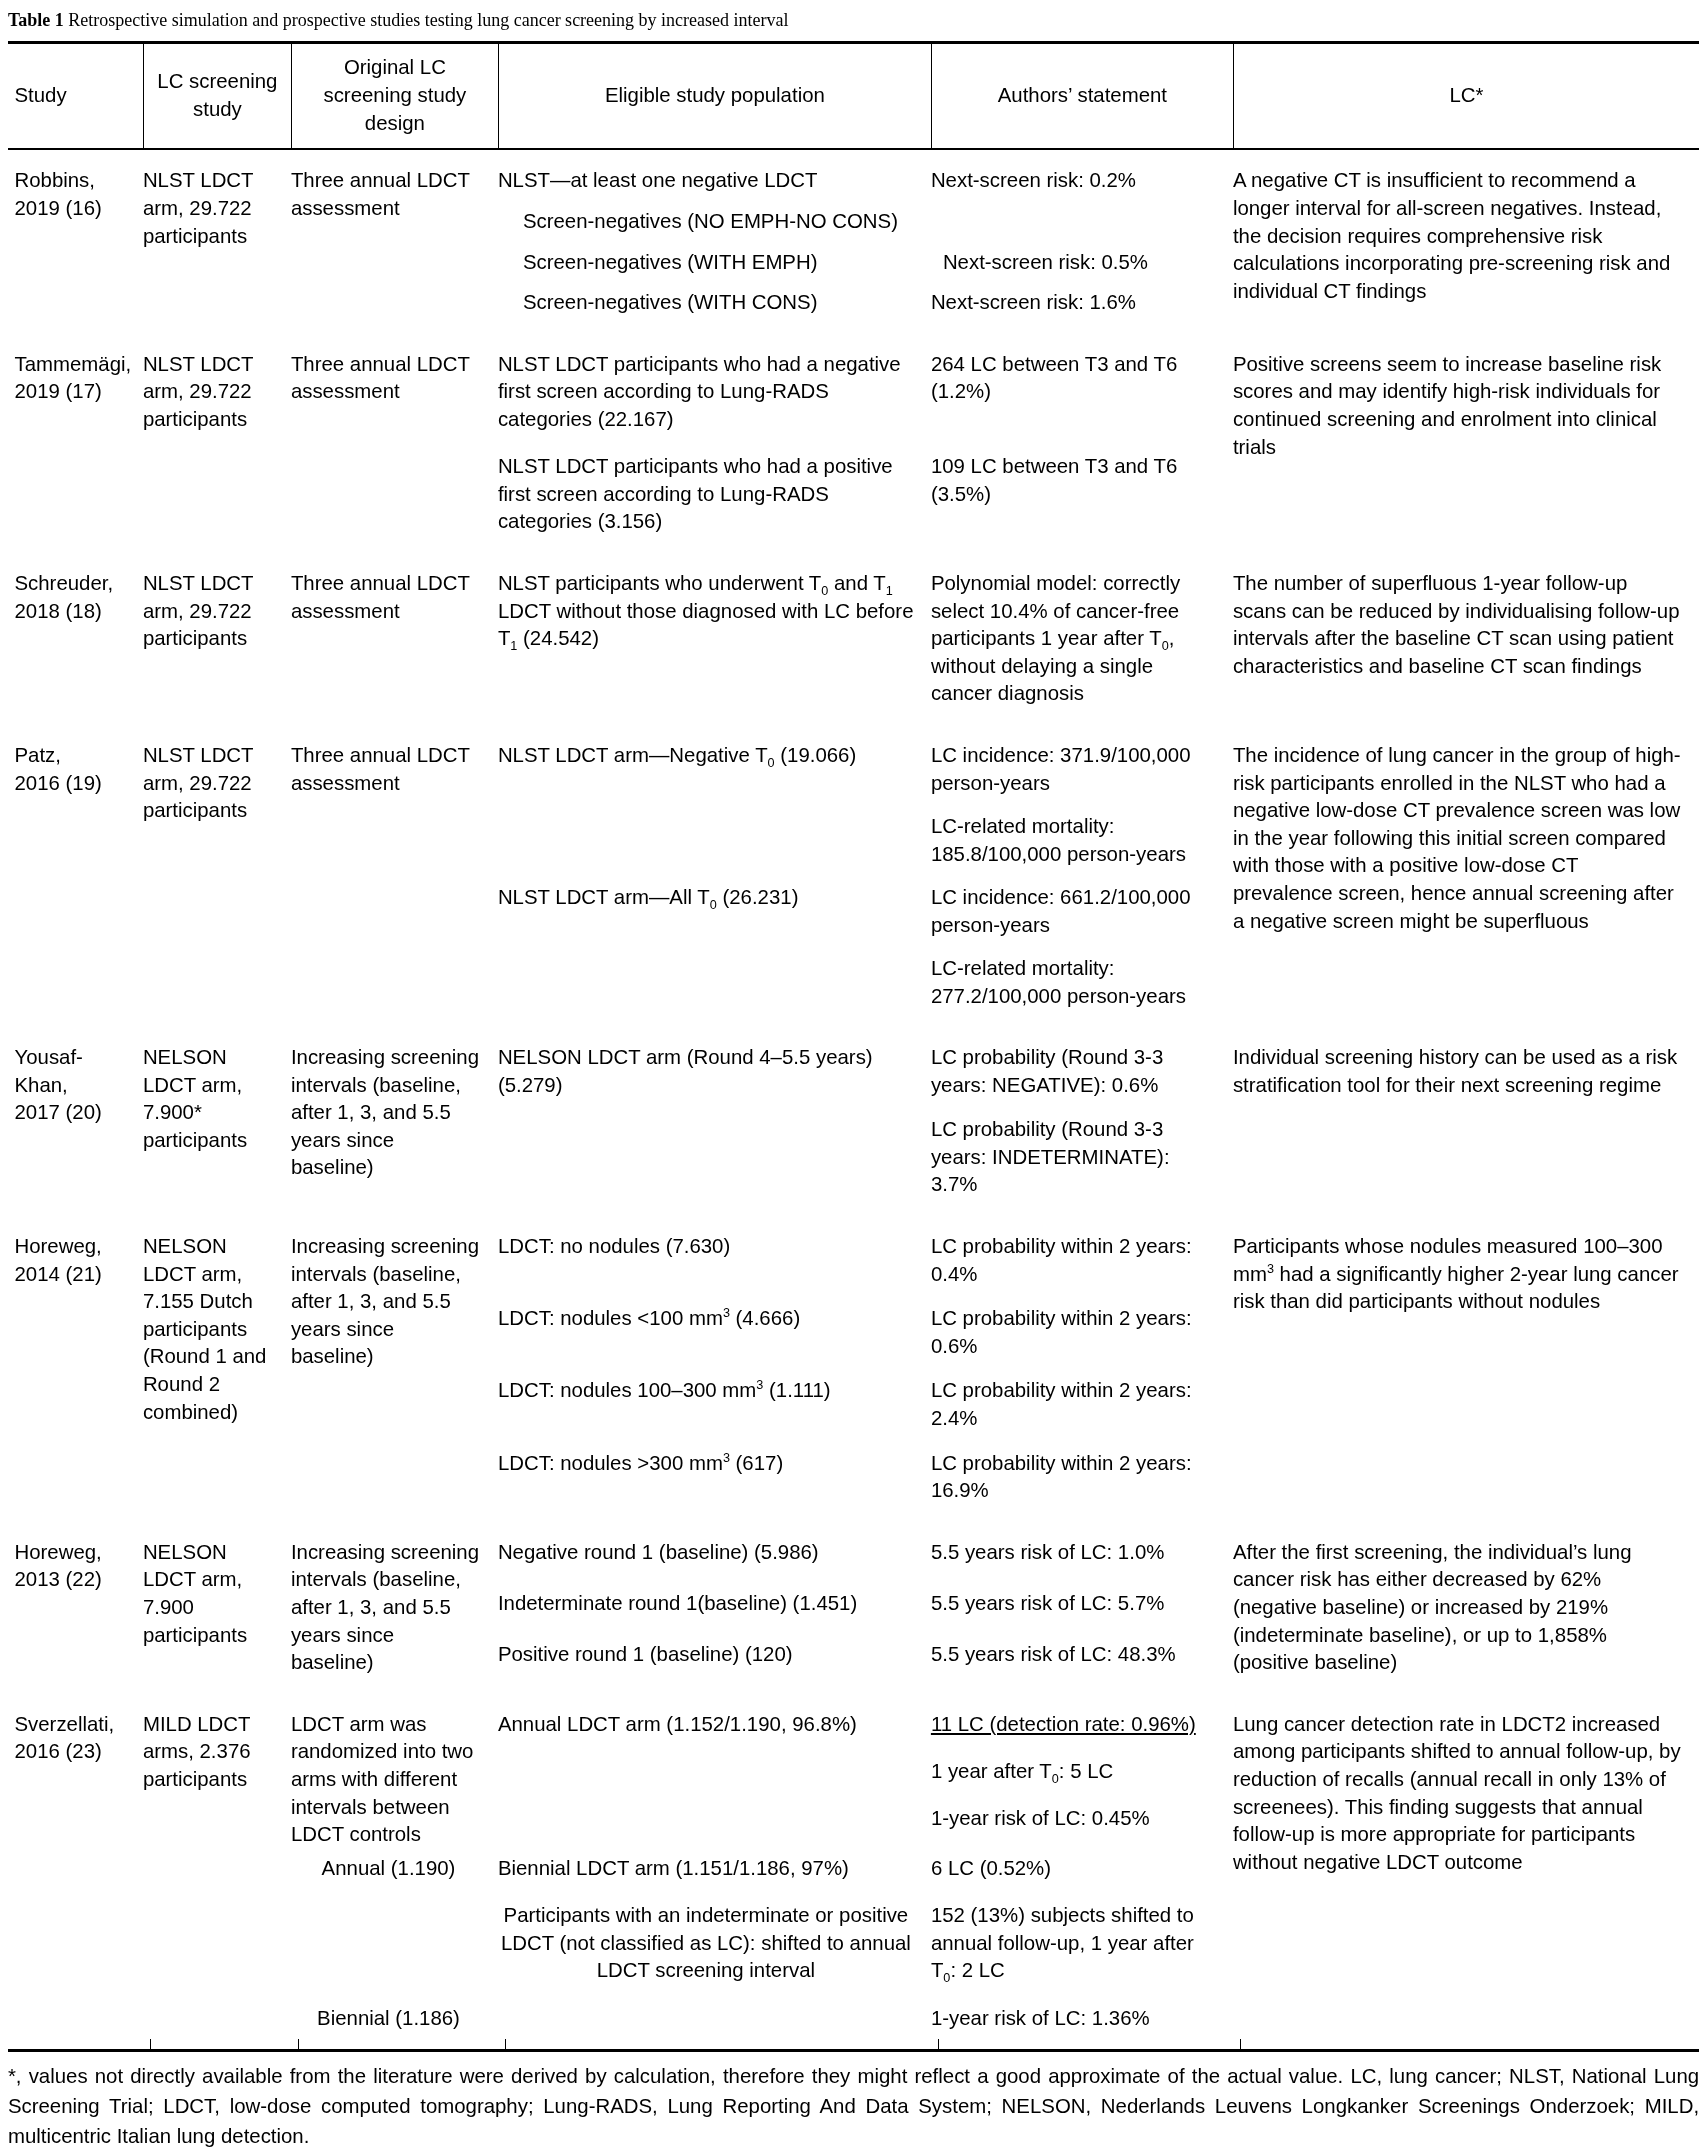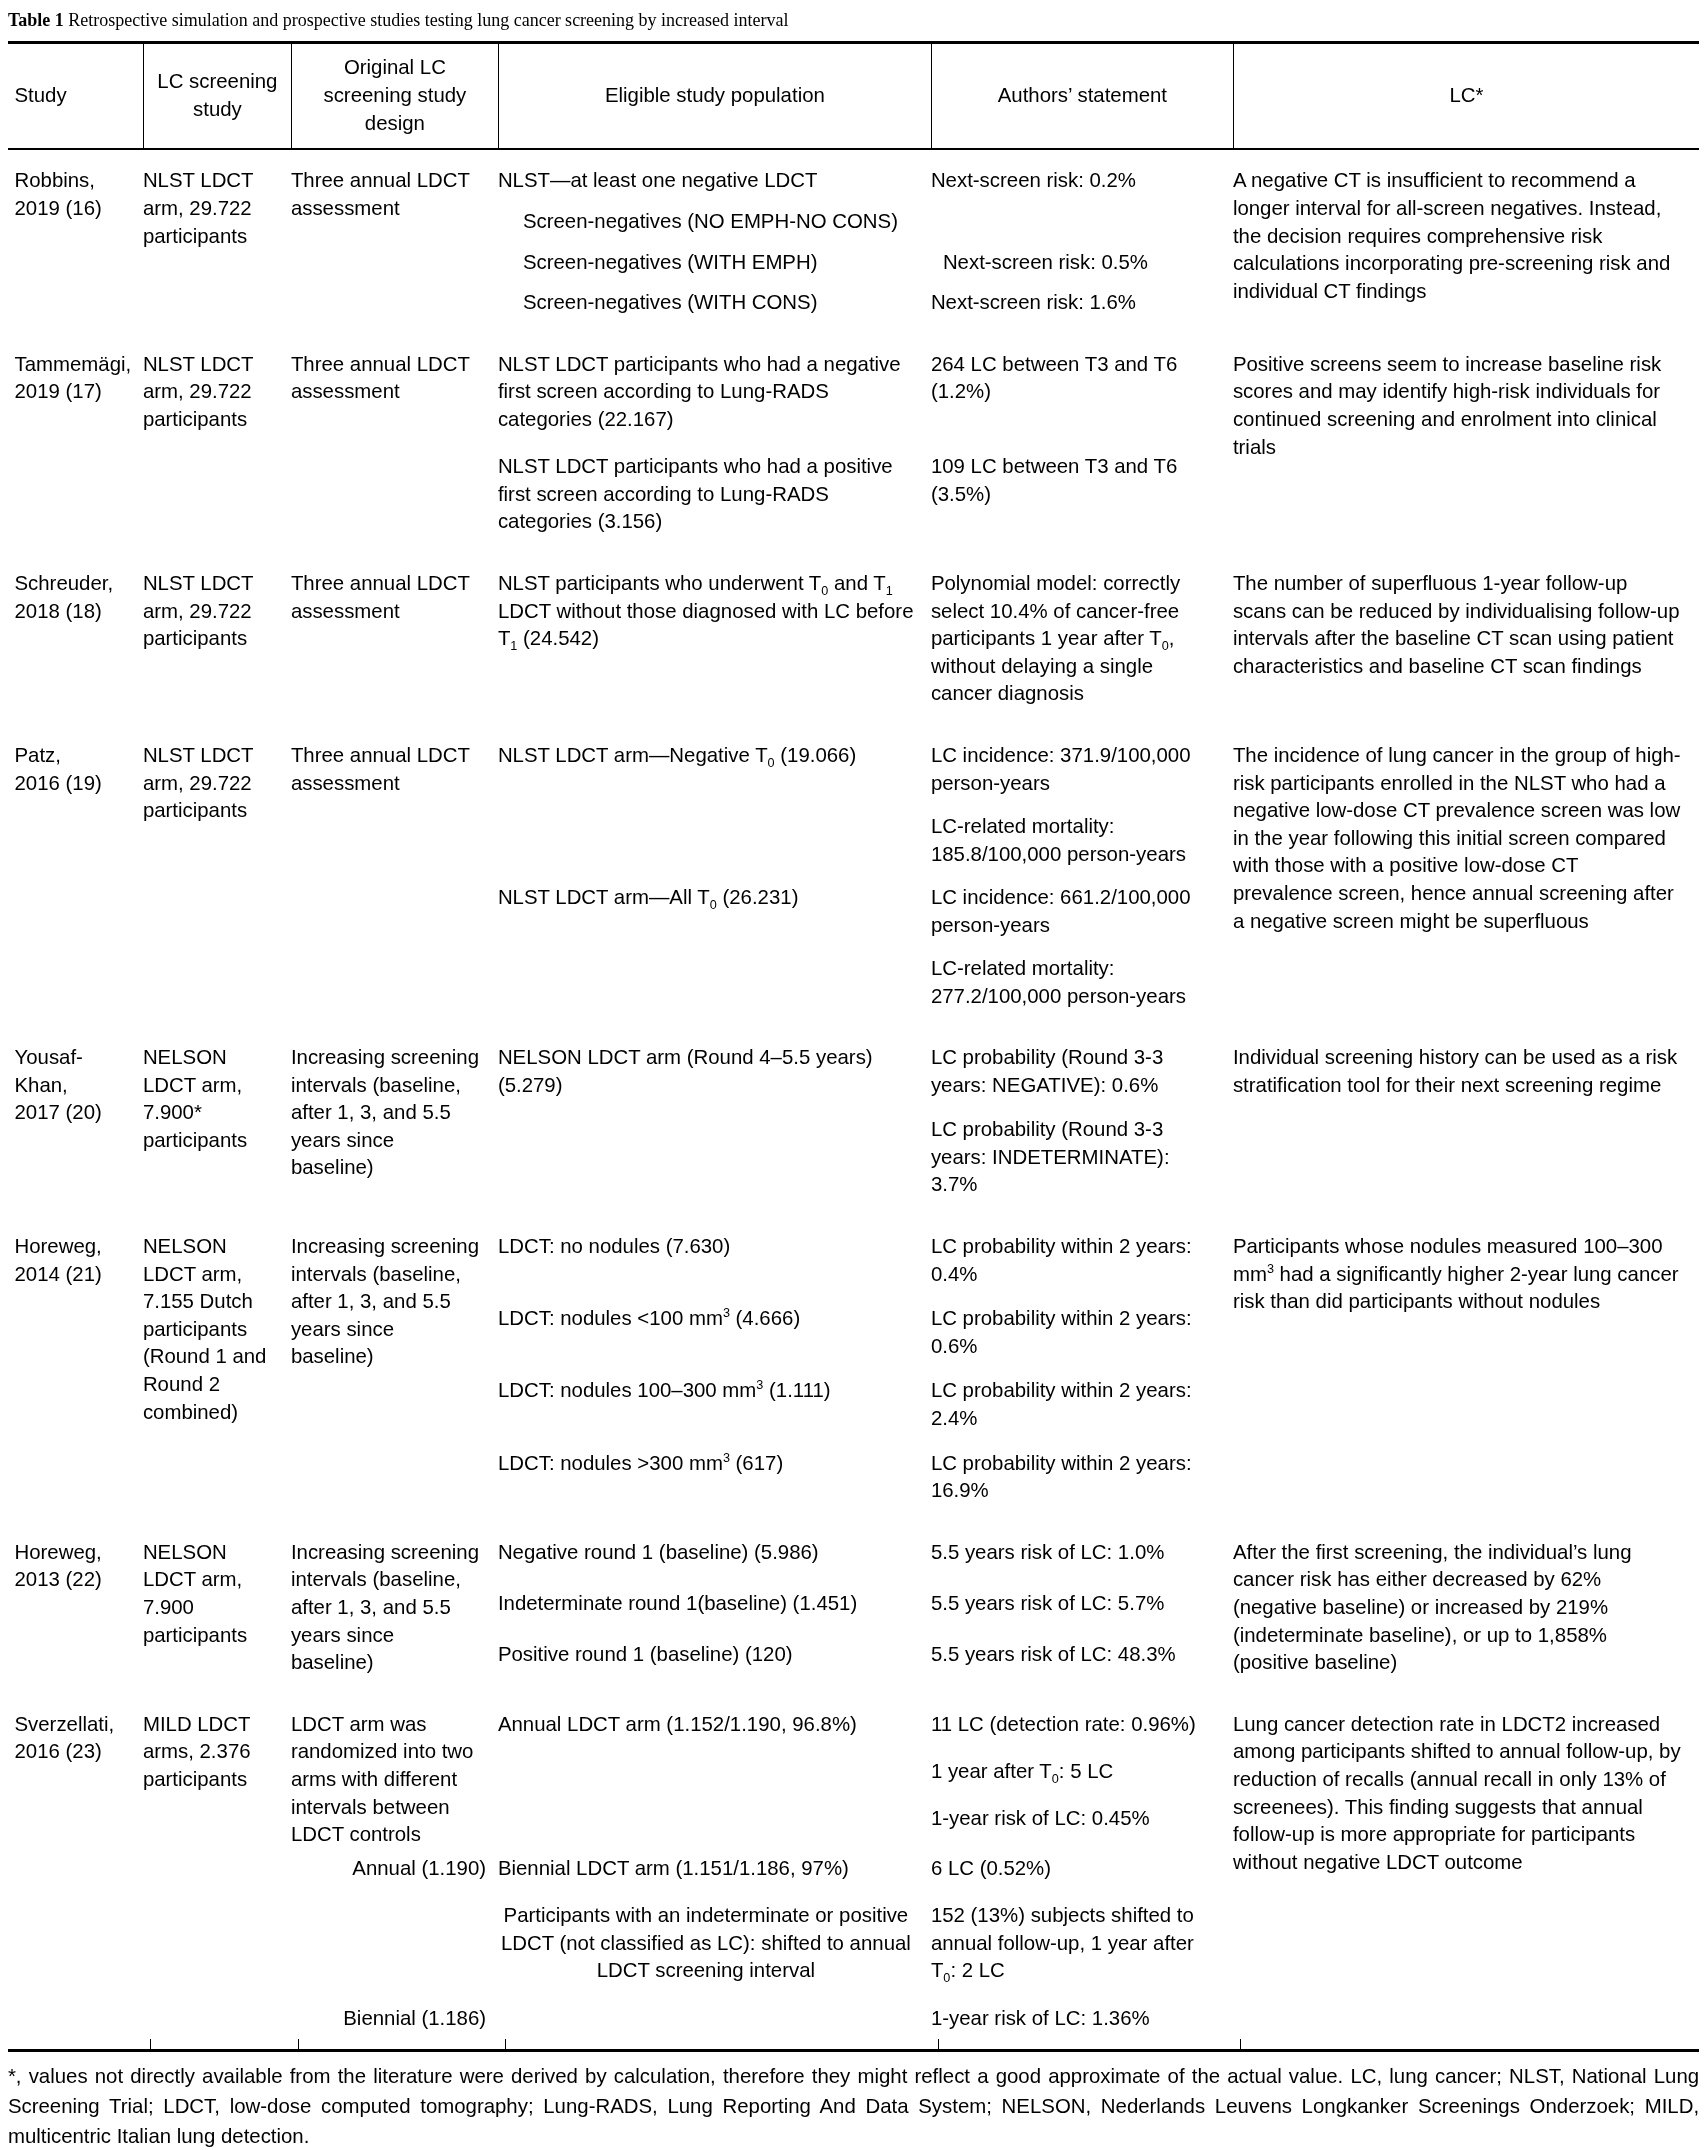--- a/index.html
+++ b/index.html
@@ -9,21 +9,21 @@
   .title .tlabel{font-weight:bold;}
   .rule-top{height:3.3px;background:#000;}
   .rule-mid{height:2.6px;background:#000;}
   .cols{display:grid;grid-template-columns:135px 148px 207px 433px 302px 1fr;}
   .thead .hcell{display:flex;align-items:center;justify-content:center;text-align:center;padding:10.5px 7.9px;line-height:27.6px;}
   .thead .hcell:first-child{justify-content:flex-start;text-align:left;padding-left:6.6px;}
   .thead .hcell + .hcell{border-left:1.3px solid #000;}
   .trow{padding:17px 0 17px 0;}
   .cell{padding-right:17px;align-self:start;}
   .cell.study{padding-left:6.6px;}
-  .cell.sub{text-align:right;padding-right:11.8px;z-index:2;}
+  .cell.sub{text-align:center;padding-right:11.8px;z-index:2;}
   .cell.indent{padding-left:25px;}
   sub,sup{font-size:62%;line-height:0;}
   .bottomline{position:relative;height:2.6px;background:#000;}
   .bottomline .tick{position:absolute;bottom:2.6px;width:1.3px;height:10.5px;background:#000;}
   .footnote{padding:9.2px 0 15.8px 0;text-align:justify;line-height:30px;}
 </style>
 </head>
 <body>
 
 <div class="page">
@@ -120,21 +120,21 @@
         <div class="cell " style="grid-area: 2 / 5 / span 1; margin-bottom: 15.8px;">5.5 years risk of LC: 5.7%</div>
         <div class="cell " style="grid-area: 3 / 4 / span 1; margin-bottom: 0px;">Positive round 1 (baseline) (120)</div>
         <div class="cell " style="grid-area: 3 / 5 / span 1; margin-bottom: 0px;">5.5 years risk of LC: 48.3%</div>
         <div class="cell " style="grid-area: 1 / 6 / span 3;">After the first screening, the individual’s lung cancer risk has either decreased by 62% (negative baseline) or increased by 219% (indeterminate baseline), or up to 1,858% (positive baseline)</div>
       </div>
       <div class="cols trow">
         <div class="cell study" style="grid-area: 1 / 1 / span 6;">Sverzellati,<br>2016 (23)</div>
         <div class="cell " style="grid-area: 1 / 2 / span 6;">MILD LDCT arms, 2.376 participants</div>
         <div class="cell " style="grid-area: 1 / 3 / span 6;">LDCT arm was randomized into two arms with different intervals between LDCT controls</div>
         <div class="cell " style="grid-area: 1 / 4 / span 1; margin-bottom: 19.7px;">Annual LDCT arm (1.152/1.190, 96.8%)</div>
-        <div class="cell " style="grid-area: 1 / 5 / span 1; margin-bottom: 2px;">11 LC (detection rate: 0.96%)</div>
+        <div class="cell " style="grid-area: 1 / 5 / span 1; margin-bottom: 2px; text-decoration: underline;">11 LC (detection rate: 0.96%)</div>
         <div class="cell " style="grid-area: 2 / 5 / span 1; margin-bottom: 19.7px;">1 year after T<sub>0</sub>: 5 LC</div>
         <div class="cell " style="grid-area: 3 / 5 / span 1; margin-bottom: 22px;">1-year risk of LC: 0.45%</div>
         <div class="cell sub" style="grid-area: 4 / 3 / span 1; margin-bottom: 19.7px;">Annual (1.190)</div>
         <div class="cell " style="grid-area: 4 / 4 / span 1; margin-bottom: 19.7px;">Biennial LDCT arm (1.151/1.186, 97%)</div>
         <div class="cell " style="grid-area: 4 / 5 / span 1; margin-bottom: 19.7px;">6 LC (0.52%)</div>
         <div class="cell " style="grid-area: 5 / 4 / span 1; margin-bottom: 19.7px; text-align: center;">Participants with an indeterminate or positive LDCT (not classified as LC): shifted to annual LDCT screening interval</div>
         <div class="cell " style="grid-area: 5 / 5 / span 1; margin-bottom: 19.7px;">152 (13%) subjects shifted to annual follow-up, 1 year after T<sub>0</sub>: 2 LC</div>
         <div class="cell sub" style="grid-area: 6 / 3 / span 1; margin-bottom: 0px;">Biennial (1.186)</div>
         <div class="cell " style="grid-area: 6 / 5 / span 1; margin-bottom: 0px;">1-year risk of LC: 1.36%</div>
         <div class="cell " style="grid-area: 1 / 6 / span 6;">Lung cancer detection rate in LDCT2 increased among participants shifted to annual follow-up, by reduction of recalls (annual recall in only 13% of screenees). This finding suggests that annual follow-up is more appropriate for participants without negative LDCT outcome</div>

